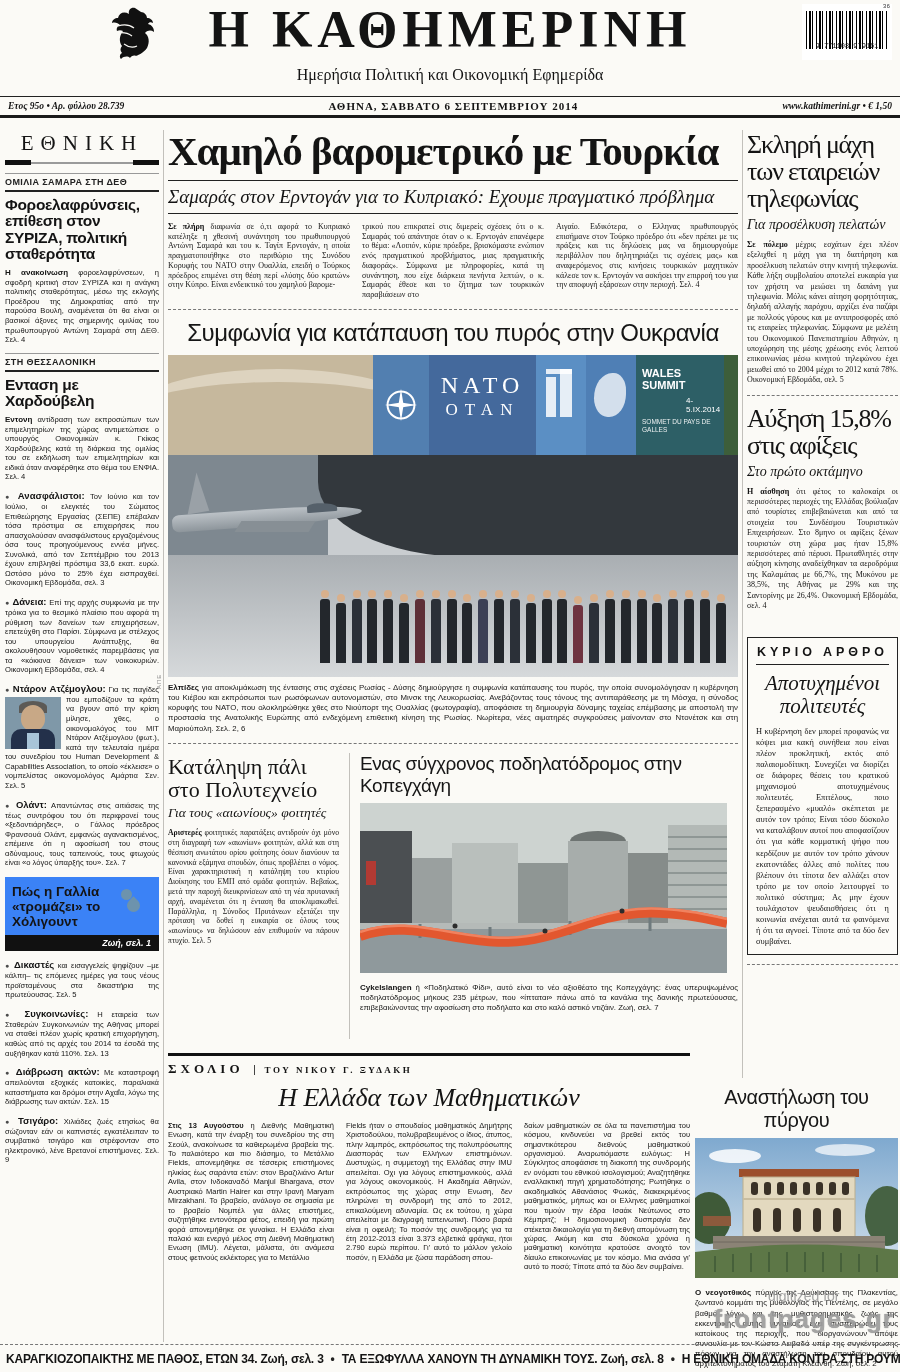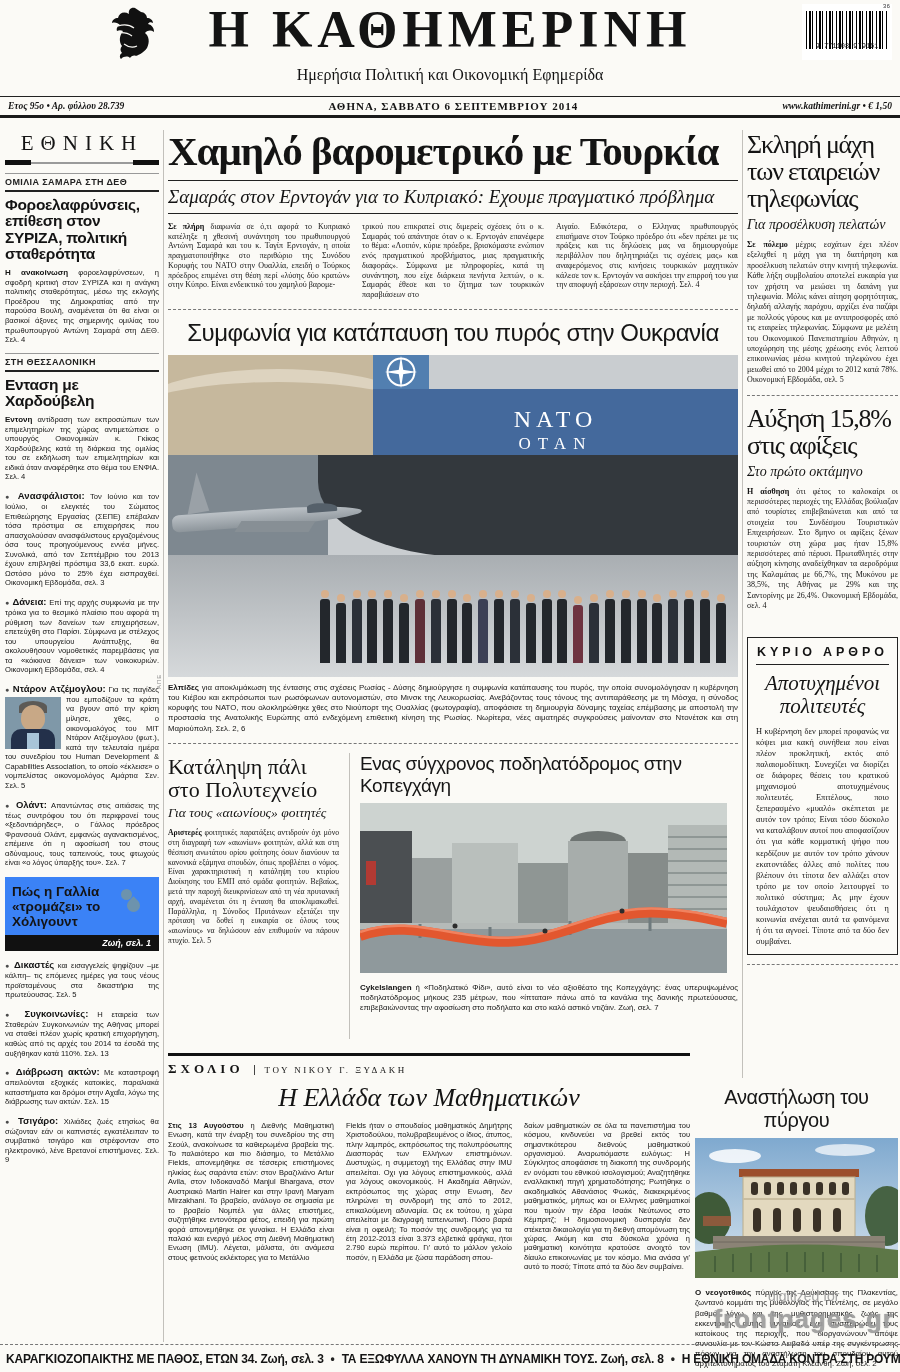--- a/index.html
+++ b/index.html
@@ -65,21 +65,21 @@
      border-top:1px solid #222;border-bottom:1px solid #222;padding:5px 0;margin:7px 0 8px;}
   .cols3{display:flex;gap:12px;}
   .cols3 p{flex:1;margin:0;font-family:"Liberation Serif","DejaVu Serif",serif;font-size:8px;line-height:1.22;text-align:justify;}
   .dash{border-top:1px dashed #777;margin:9px 0;}
   .ukr-head{font-weight:400;font-size:24px;letter-spacing:-.5px;text-align:center;margin:2px 0 8px;color:#161616;}
 
   
   .photo-nato{position:relative;width:570px;height:322px;overflow:hidden;background:#c9cdd0;}
   .pn-wall{position:absolute;left:0;top:0;width:205px;height:100px;background:#c6b89d;overflow:hidden;}
   .pn-wall::after{content:"";position:absolute;left:-40px;top:14px;width:300px;height:80px;border-radius:50%;border-top:13px solid #ddd3bf;}
-  .pn-band{position:absolute;left:205px;top:0;right:0;height:100px;display:flex;flex-direction:column;}
+  .pn-band{position:absolute;left:205px;top:0;right:0;height:100px;display:flex;}
   .p1{width:56px;background:#527fb0;display:flex;align-items:center;justify-content:center;}
   .p2{flex:1;background:#44699c;color:#fff;text-align:center;font-family:"Liberation Serif",serif;padding-top:18px;box-sizing:border-box;}
   .p2 .t1{font-size:24px;letter-spacing:5px;line-height:1;}
   .p2 .t2{font-size:17px;letter-spacing:7px;line-height:1.5;}
   .p3{width:50px;background:#5b8fc4;position:relative;}
   .p3 i,.p4 i{position:absolute;background:rgba(255,255,255,.85);}
   .p3 i:nth-child(1){left:10px;top:22px;width:10px;height:40px;}
   .p3 i:nth-child(2){left:24px;top:14px;width:12px;height:48px;}
   .p3 i:nth-child(3){left:10px;top:14px;width:26px;height:5px;}
   .p4{width:50px;background:#4f7fb5;position:relative;}
@@ -118,21 +118,21 @@
   .poly p{font-size:7.7px;line-height:1.27;text-align:justify;font-family:"Liberation Serif",serif;margin:0;}
   .cope{flex:1;padding-left:10px;}
   .cope h2{font-weight:400;font-size:19px;letter-spacing:-.4px;margin:0 0 6px;color:#161616;}
 
   
   .comm{width:522px;margin-top:14px;}
   .comm-rule{border-top:3px solid #111;}
   .comm-kick{display:flex;align-items:baseline;padding:5px 0 2px;}
   .comm-kick .k1{font-family:"Liberation Serif",serif;font-weight:700;font-size:13px;letter-spacing:4px;}
   .comm-kick .k2{font-family:"Liberation Serif",serif;font-size:9px;letter-spacing:2.5px;margin-left:10px;
-     border-left:1px solid #444;padding-left:10px;}
+     border-left:1px solid #444;padding-left:10px;font-weight:bold;}
   .comm-title{font-family:"Liberation Serif",serif;font-style:italic;font-weight:400;font-size:26px;text-align:center;margin:4px 0 8px;}
   .comm-cols{display:flex;gap:12px;}
   .comm-cols p{flex:1;margin:0;font-size:7.5px;line-height:1.26;text-align:justify;}
 
   
   .rightcol{position:absolute;left:747px;top:131px;width:151px;}
   .r-h1{font-family:"Liberation Serif",serif;font-weight:400;font-size:26px;line-height:1.04;letter-spacing:-1.2px;margin:0;}
   .r-deck{font-family:"Liberation Serif",serif;font-style:italic;font-size:14px;margin:5px 0 7px;}
   .r-body{font-size:8px;line-height:1.3;text-align:justify;font-family:"Liberation Serif",serif;margin:0;}
   .editorial{border:1px solid #222;padding:7px 8px;margin-top:26px;background:#fcfbf7;}

